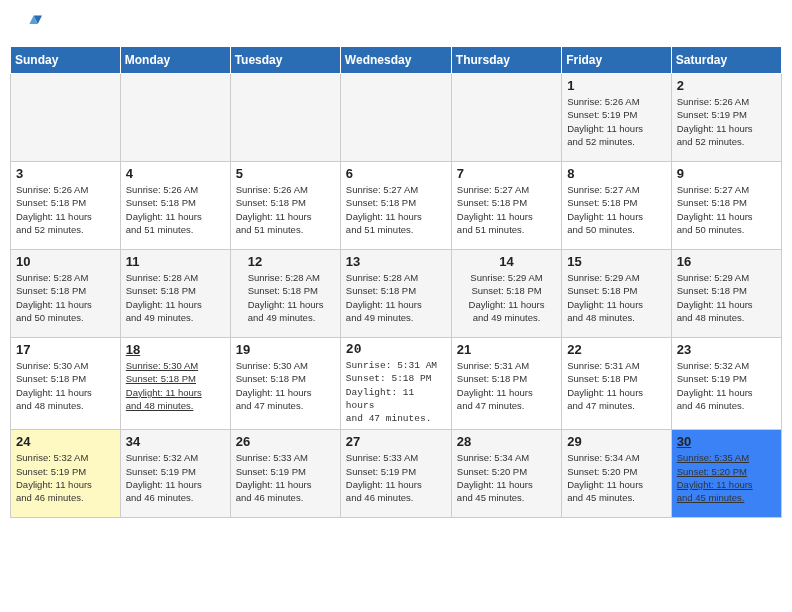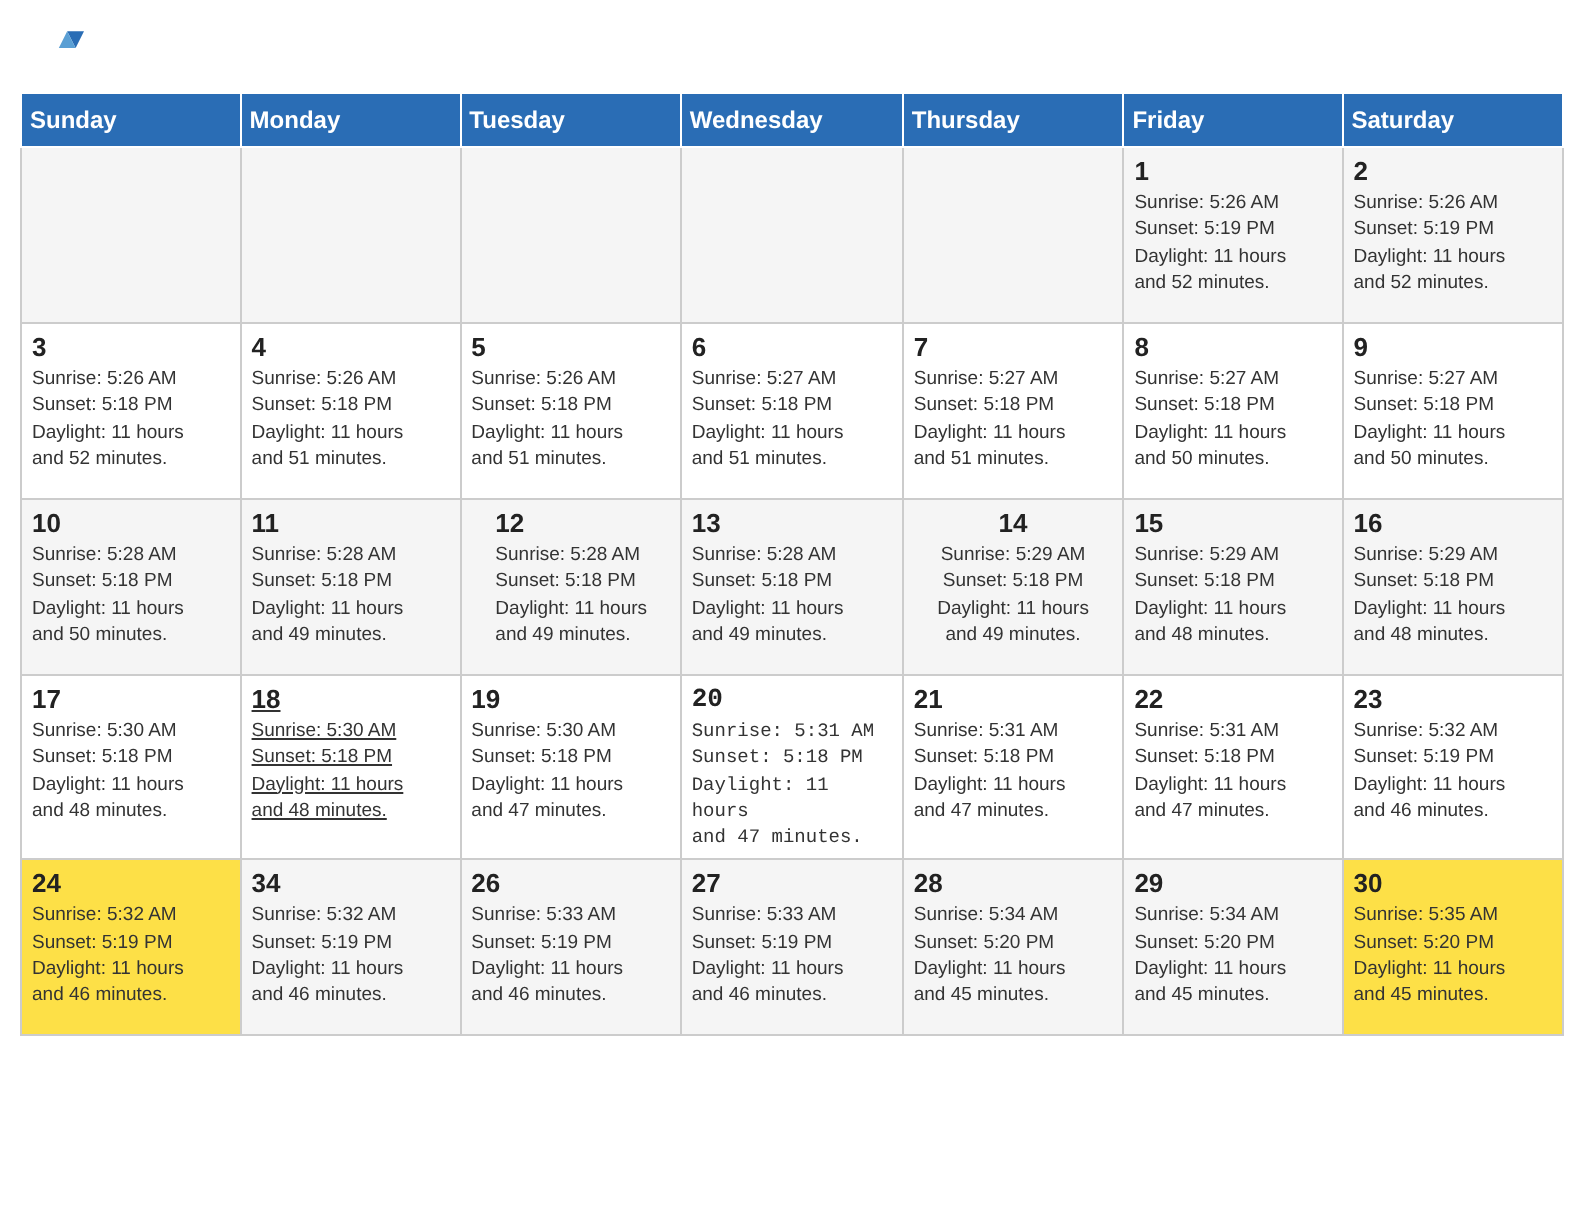--- a/index.html
+++ b/index.html
@@ -301,21 +301,21 @@
         </td>
         <td style="background: rgb(255, 255, 255);">
           <span class="day-number">23</span>
           <div class="day-info" style="white-space: pre-line;">Sunrise: 5:32 AM
 Sunset: 5:19 PM
 Daylight: 11 hours
 and 46 minutes.</div>
         </td>
       </tr>
       <tr>
-        <td style="background: #fde047; margin-top: 18px;">
+        <td style="background: #fef9c3; margin-top: 18px;">
           <span class="day-number">24</span>
           <div class="day-info" style="white-space: pre-line;">Sunrise: 5:32 AM
 Sunset: 5:19 PM
 Daylight: 11 hours
 and 46 minutes.</div>
         </td>
         <td style="background: rgb(245, 245, 245);">
           <span class="day-number">34</span>
           <div class="day-info" style="white-space: pre-line;">Sunrise: 5:32 AM
 Sunset: 5:19 PM
@@ -343,21 +343,21 @@
 Daylight: 11 hours
 and 45 minutes.</div>
         </td>
         <td style="background: rgb(245, 245, 245);">
           <span class="day-number">29</span>
           <div class="day-info" style="white-space: pre-line;">Sunrise: 5:34 AM
 Sunset: 5:20 PM
 Daylight: 11 hours
 and 45 minutes.</div>
         </td>
-        <td style="background: #fde047;">
+        <td style="background: #3b82f6; text-decoration: underline;">
           <span class="day-number">30</span>
           <div class="day-info" style="white-space: pre-line;">Sunrise: 5:35 AM
 Sunset: 5:20 PM
 Daylight: 11 hours
 and 45 minutes.</div>
         </td>
       </tr>
     </tbody>
 </table>
 

